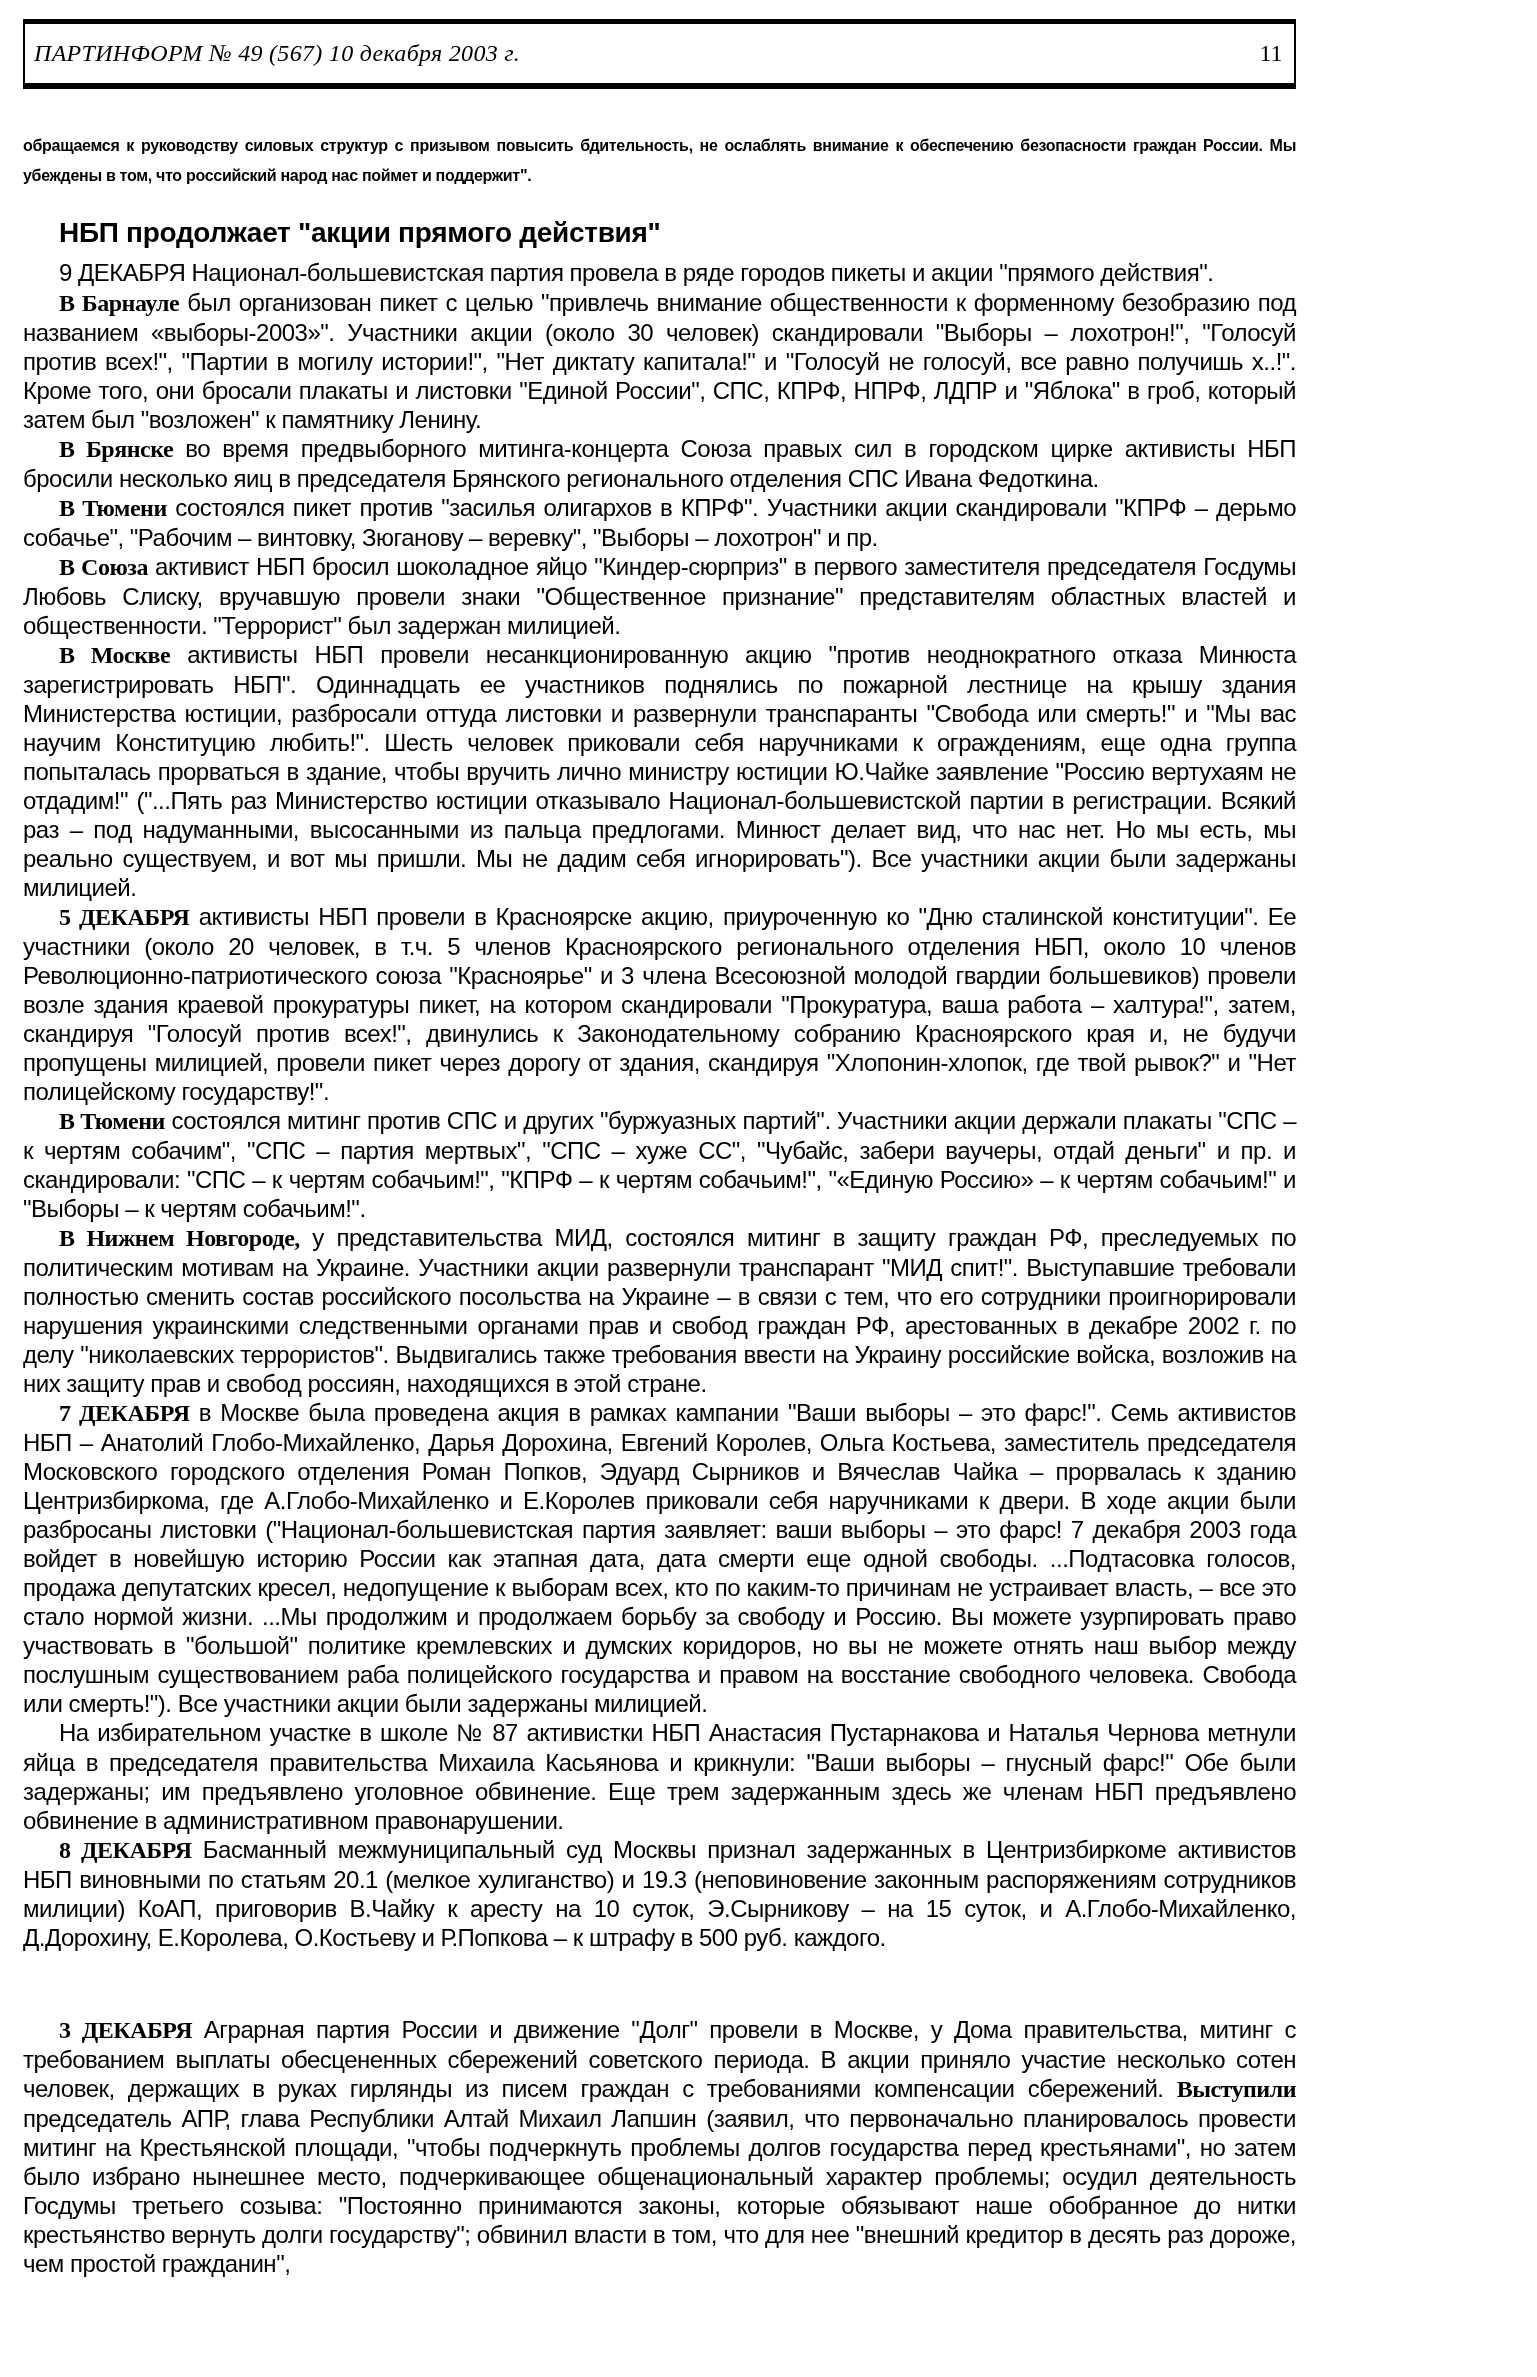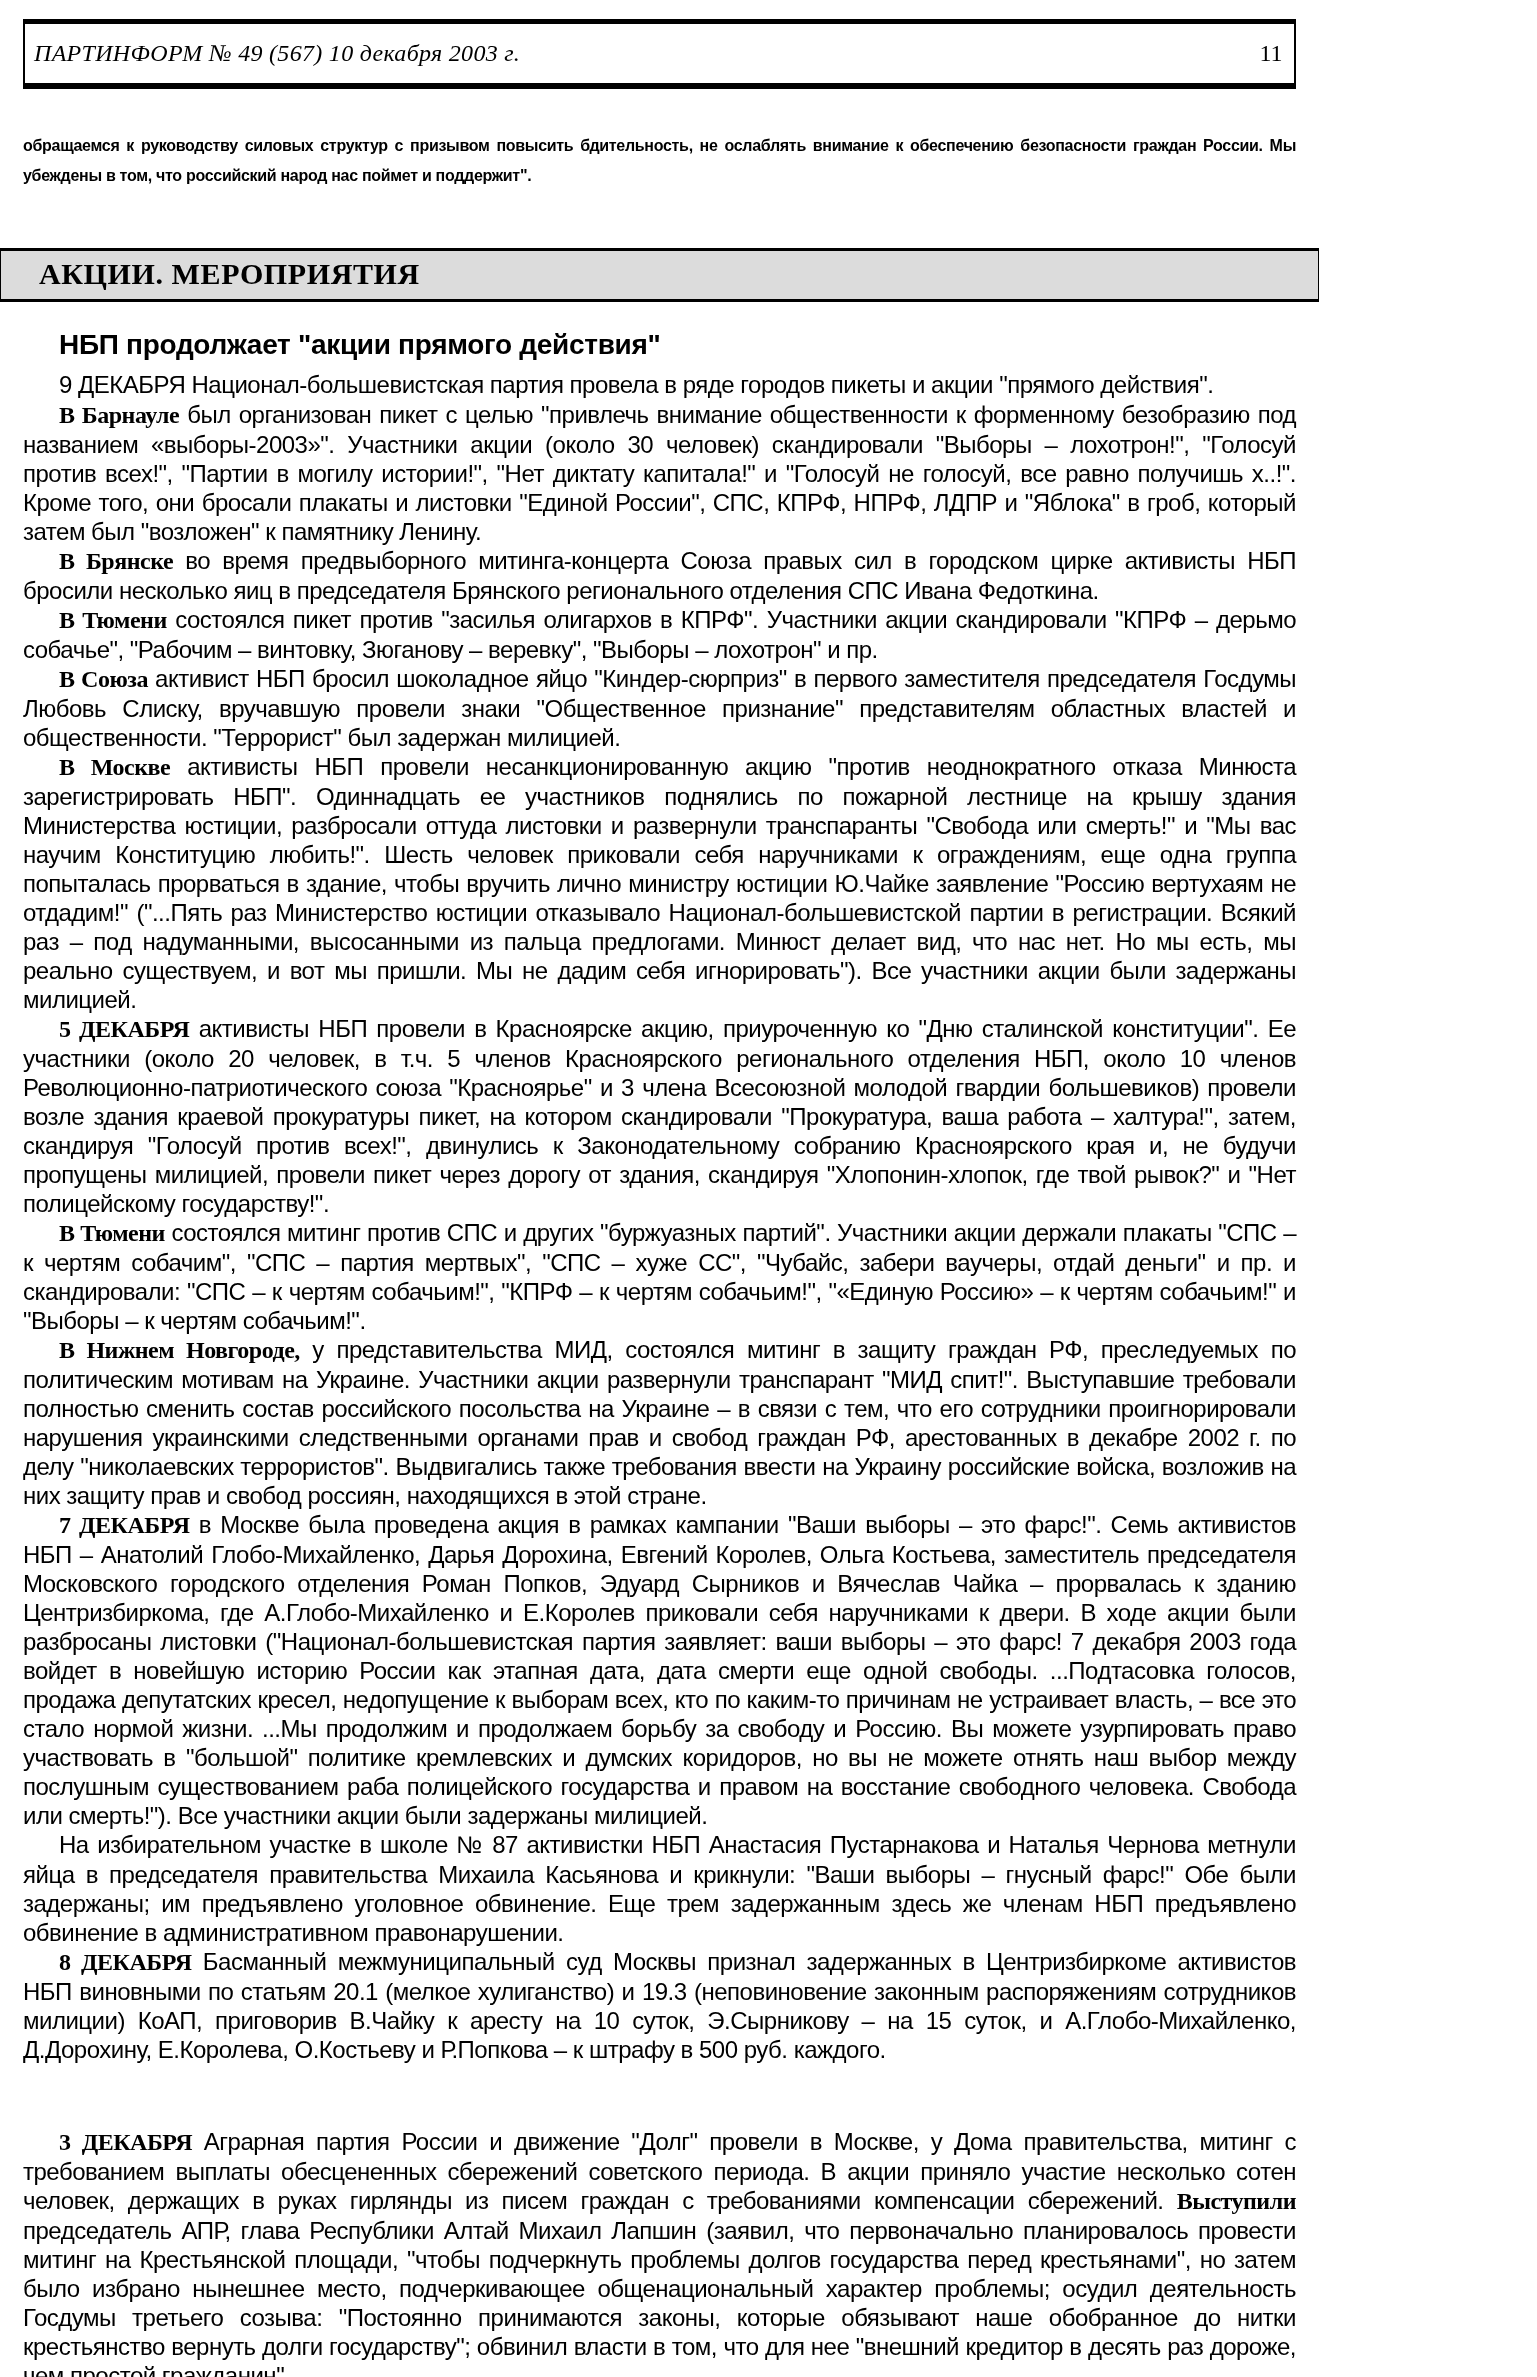--- a/index.html
+++ b/index.html
@@ -83,23 +83,20 @@
 
 <div class="page">
 
   <div class="masthead">
     <span class="masthead-title">ПАРТИНФОРМ № 49 (567) 10 декабря 2003 г.</span>
     <span class="masthead-page">11</span>
   </div>
 
   <div class="intro">обращаемся к руководству силовых структур с призывом повысить бдительность, не ослаблять внимание к обеспечению безопасности граждан России. Мы убеждены в том, что российский народ нас поймет и поддержит".</div>
 
-  <div class="section-banner">
-    <span class="section-title">АКЦИИ. МЕРОПРИЯТИЯ</span>
-  </div>
 
   <div class="article">
     <div class="article-heading">НБП продолжает "акции прямого действия"</div>
 
     <p><span class="lead"></span><span>9 ДЕКАБРЯ Национал-большевистская партия провела в ряде городов пикеты и акции "прямого действия".</span></p>
     <p><span class="lead">В Барнауле</span><span> был организован пикет с целью "привлечь внимание общественности к форменному безобразию под названием «выборы-2003»". Участники акции (около 30 человек) скандировали "Выборы – лохотрон!", "Голосуй против всех!", "Партии в могилу истории!", "Нет диктату капитала!" и "Голосуй не голосуй, все равно получишь х..!". Кроме того, они бросали плакаты и листовки "Единой России", СПС, КПРФ, НПРФ, ЛДПР и "Яблока" в гроб, который затем был "возложен" к памятнику Ленину.</span></p>
     <p><span class="lead">В Брянске</span><span> во время предвыборного митинга-концерта Союза правых сил в городском цирке активисты НБП бросили несколько яиц в председателя Брянского регионального отделения СПС Ивана Федоткина.</span></p>
     <p><span class="lead">В Тюмени</span><span> состоялся пикет против "засилья олигархов в КПРФ". Участники акции скандировали "КПРФ – дерьмо собачье", "Рабочим – винтовку, Зюганову – веревку", "Выборы – лохотрон" и пр.</span></p>
     <p><span class="lead">В Союза</span><span> активист НБП бросил шоколадное яйцо "Киндер-сюрприз" в первого заместителя председателя Госдумы Любовь Слиску, вручавшую провели знаки "Общественное признание" представителям областных властей и общественности. "Террорист" был задержан милицией.</span></p>
     <p><span class="lead">В Москве</span><span> активисты НБП провели несанкционированную акцию "против неоднократного отказа Минюста зарегистрировать НБП". Одиннадцать ее участников поднялись по пожарной лестнице на крышу здания Министерства юстиции, разбросали оттуда листовки и развернули транспаранты "Свобода или смерть!" и "Мы вас научим Конституцию любить!". Шесть человек приковали себя наручниками к ограждениям, еще одна группа попыталась прорваться в здание, чтобы вручить лично министру юстиции Ю.Чайке заявление "Россию вертухаям не отдадим!" ("...Пять раз Министерство юстиции отказывало Национал-большевистской партии в регистрации. Всякий раз – под надуманными, высосанными из пальца предлогами. Минюст делает вид, что нас нет. Но мы есть, мы реально существуем, и вот мы пришли. Мы не дадим себя игнорировать"). Все участники акции были задержаны милицией.</span></p>

